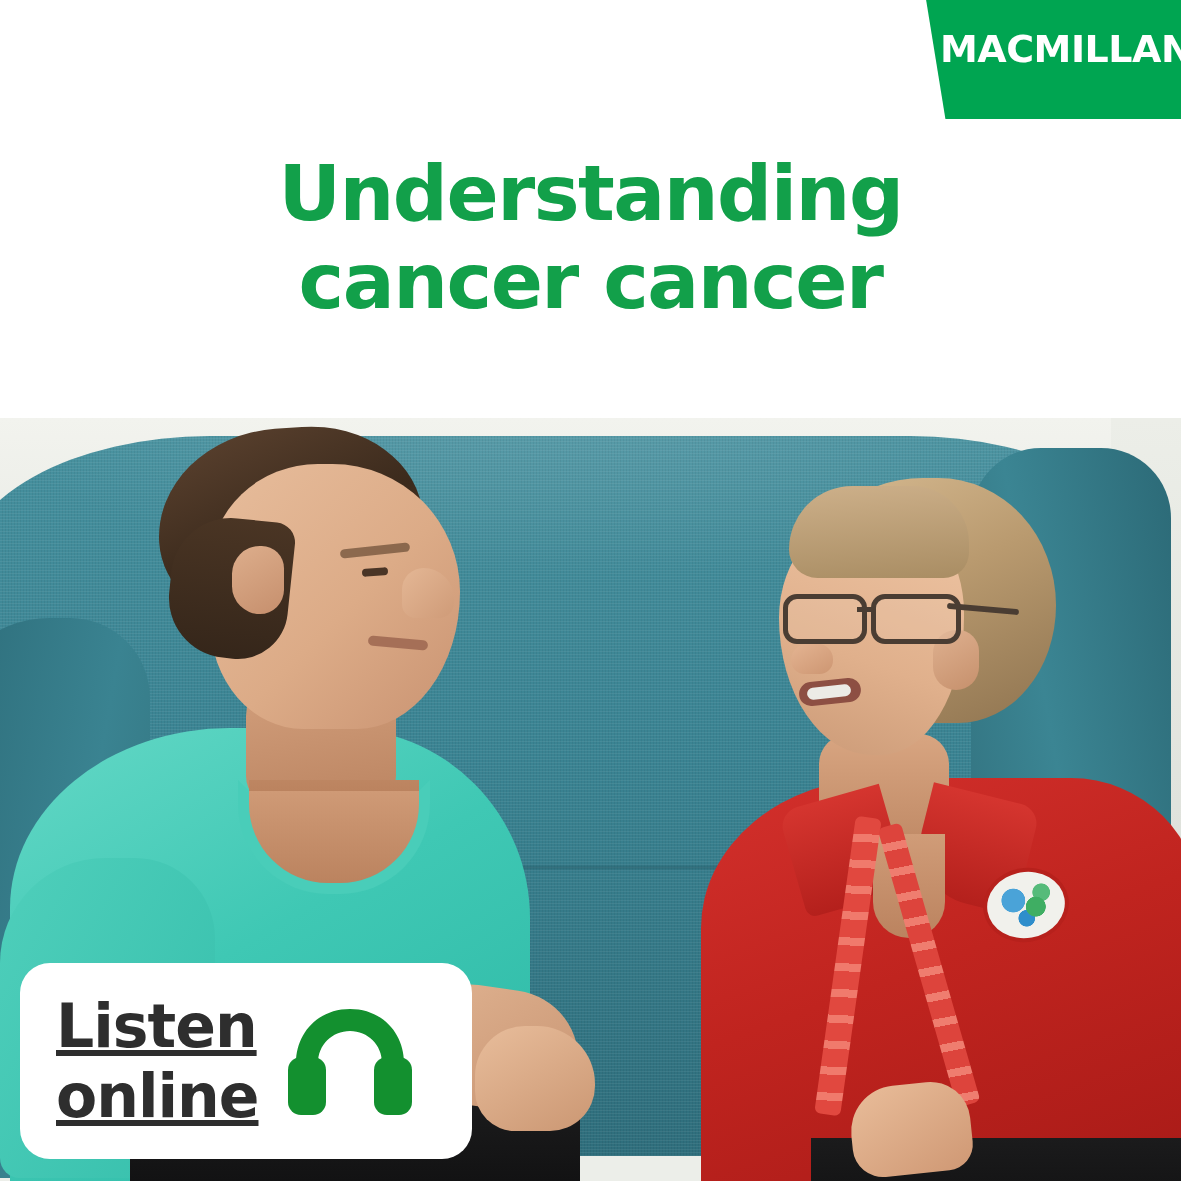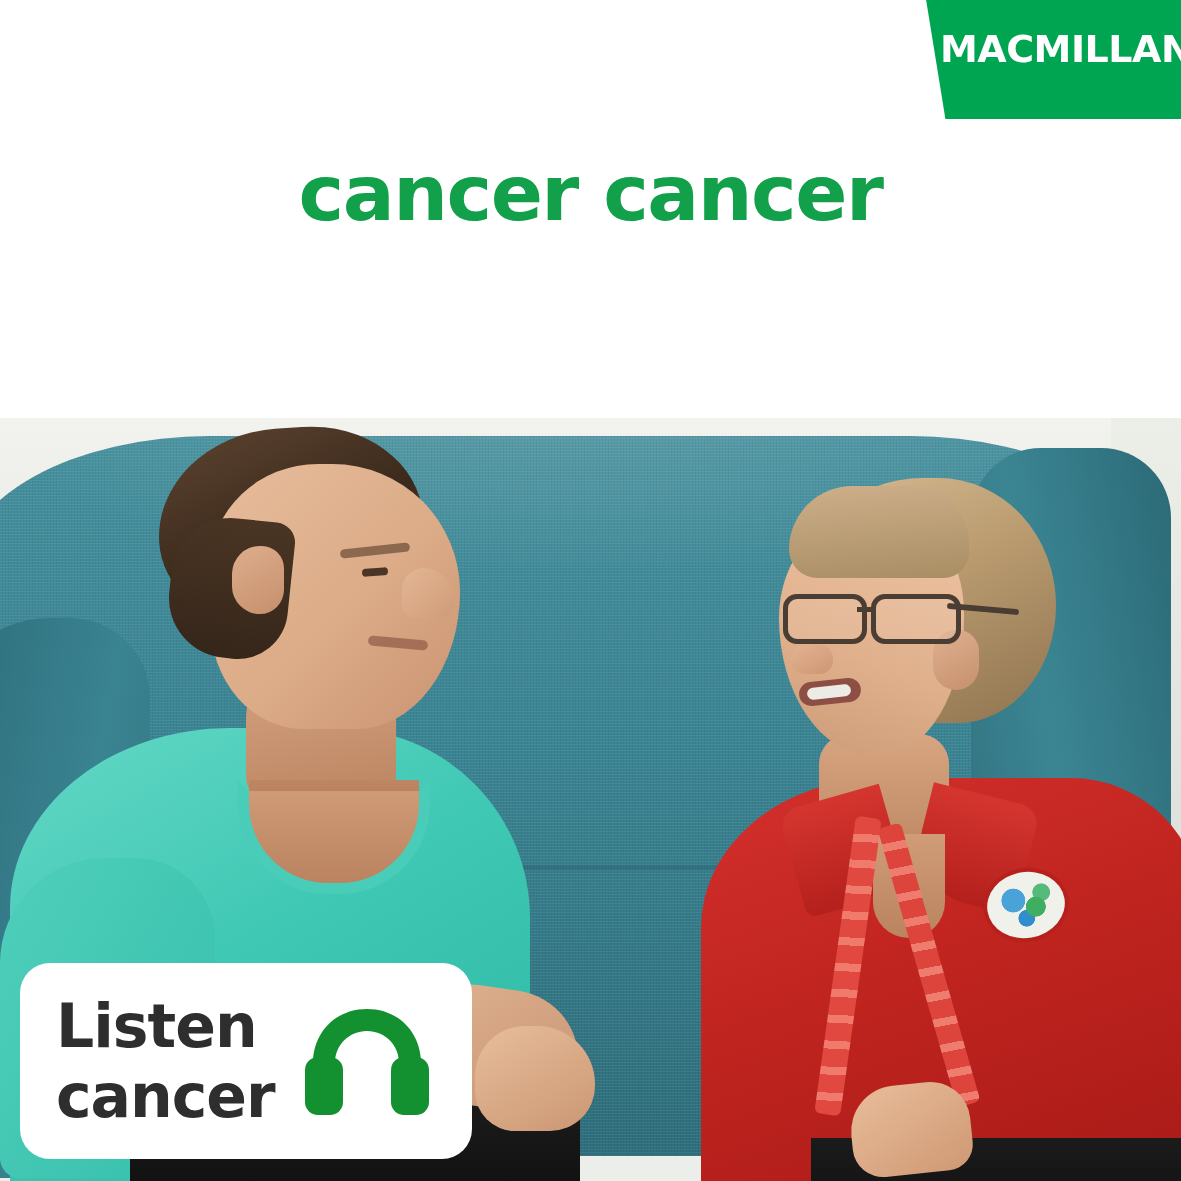--- a/index.html
+++ b/index.html
@@ -399,41 +399,42 @@
   }
   .listen-label {
     color: #2e2e2e;
     font-family: "DejaVu Sans", sans-serif;
     font-weight: bold;
     font-size: 60px;
     line-height: 70px;
     letter-spacing: -1px;
     flex: 0 0 auto;
   }
-  .listen-label .line { display: block; }
+  .listen-label .line { display: block; text-decoration: underline; }
   .headphones-icon {
     flex: 0 0 auto;
     width: 140px;
     height: 120px;
     margin-left: 4px;
   }
 </style>
 </head>
 <body>
 
 <div class="page">
 
   <div class="logo-block">
     <div class="logo-text-wrap">
       <span class="logo-line1">MACMILLAN</span>
     </div>
   </div>
 
   <div class="title-area">
     <h1 class="doc-title">
+      <span class="line">Understanding</span>
       <span class="line">cancer cancer</span>
     </h1>
   </div>
 
   <div class="photo">
     <div class="photo-inner">
 
       <div class="wall"></div>
       <div class="wall-right"></div>
 
@@ -487,21 +488,21 @@
         <div class="woman-legs"></div>
         <div class="woman-hand"></div>
       </div>
 
     </div>
   </div>
 
   <div class="listen-badge">
     <div class="listen-label">
       <span class="line">Listen</span>
-      <span class="line">cancer</span>
+      <span class="line">online</span>
     </div>
     <svg class="headphones-icon" viewBox="0 0 140 120" aria-hidden="true">
       <path d="M70 8 C38 8 16 32 16 62 L16 74 L38 74 L38 62 C38 44 52 30 70 30 C88 30 102 44 102 62 L102 74 L124 74 L124 62 C124 32 102 8 70 8 Z" fill="#13902f"></path>
       <rect x="8" y="56" width="38" height="58" rx="13" fill="#13902f"></rect>
       <rect x="94" y="56" width="38" height="58" rx="13" fill="#13902f"></rect>
     </svg>
   </div>
 
 </div>
 

